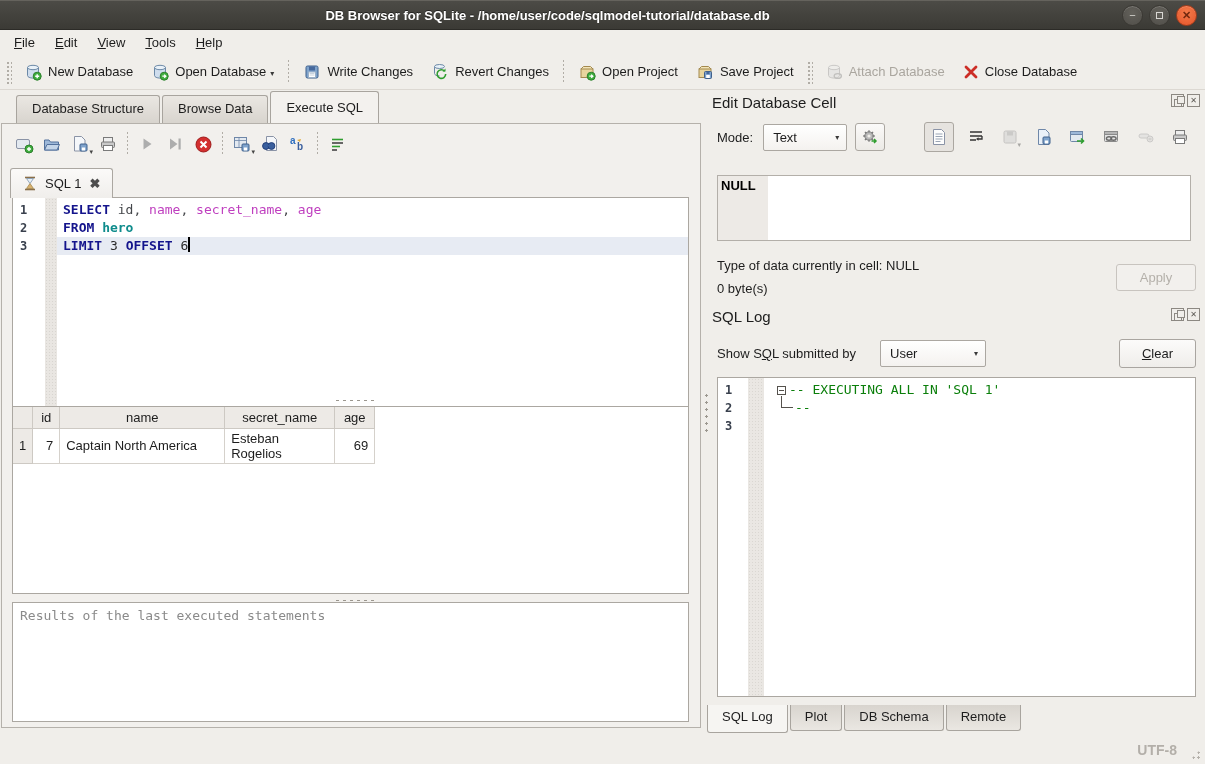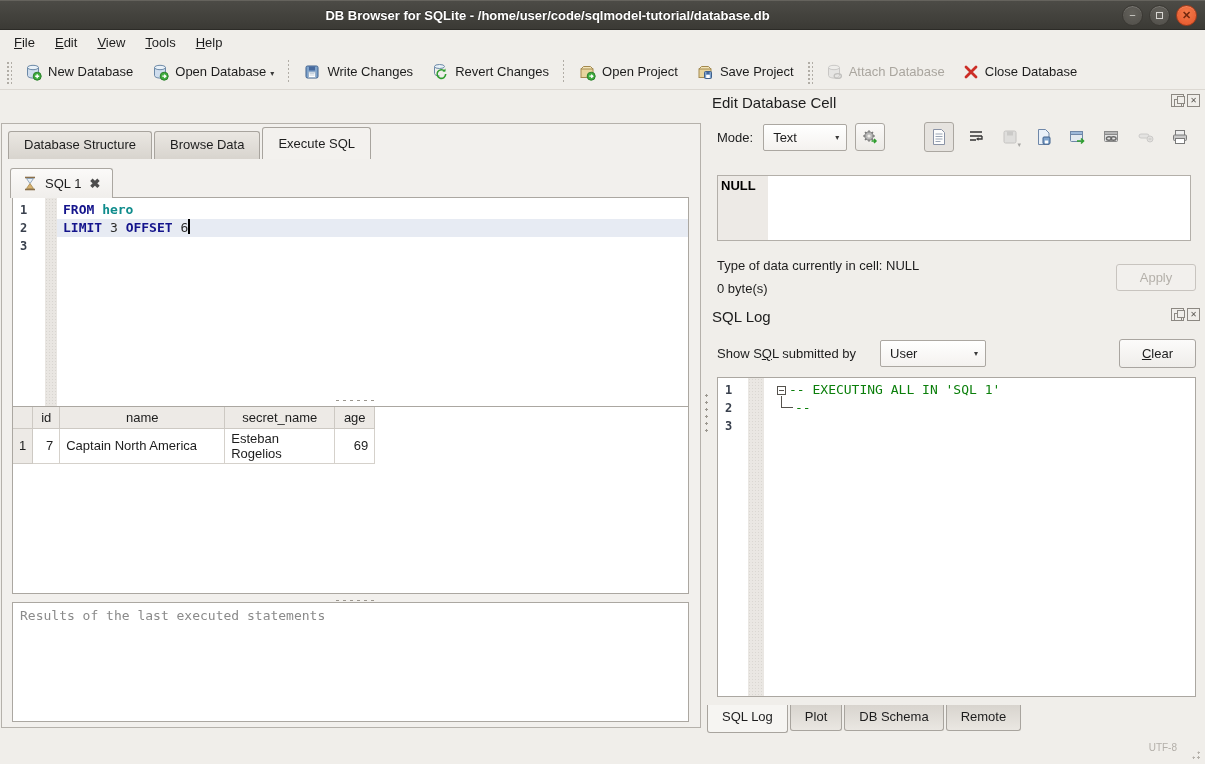--- a/index.html
+++ b/index.html
@@ -63,21 +63,21 @@
   }
   .tbtn.disabled { color:#aaa69f; }
   .tbtn.disabled svg { opacity:.45; filter:grayscale(1); }
   .tsep { width:1px; height:24px; margin:0 5px;
     background-image:linear-gradient(#b1ada6 40%, transparent 40%);
     background-size:1px 4px; }
   .dd-arrow { font-size:8px; color:#3a3a3a; margin-left:-2px; align-self:flex-end; padding-bottom:3px; }
 
   
   #left { position:absolute; left:0; top:90px; width:702px; height:650px; }
-  .tabbar { position:absolute; left:8px; top:2px; height:31px; display:flex; align-items:flex-end; z-index:2;margin-top:36px; }
+  .tabbar { position:absolute; left:16px; top:2px; height:31px; display:flex; align-items:flex-end; z-index:2; }
   .tab {
     padding:5px 15px 6px; margin-right:2px;
     background:linear-gradient(#eae7e2,#d8d4ce);
     border:1px solid #a8a49e; border-bottom:none;
     border-radius:3px 3px 0 0; height:28px;
   }
   .tab.active {
     background:#f3f1ee; height:32px; padding-top:8px; position:relative; z-index:3;
   }
   .pane {
@@ -228,21 +228,21 @@
 
   
   .grip-v {
     position:absolute; left:1px; top:300px; width:5px; height:44px;
     background-image:radial-gradient(#9b978f 1.1px, transparent 1.2px);
     background-size:5px 7px; background-position:1px 2px;
   }
 
   
   .statusbar { position:absolute; left:0; bottom:0; width:1205px; height:26px; }
-  .encoding { position:absolute; right:28px; top:4px; color:#b3afa9; font-size:10px; }
+  .encoding { position:absolute; right:28px; top:4px; color:#b3afa9; font-size:14px;font-weight:bold; }
   .resizegrip {
     position:absolute; right:3px; bottom:3px; width:13px; height:13px;
     background-image:radial-gradient(#b3afa9 1.1px, transparent 1.2px);
     background-size:5px 5px; background-position:2px 2px;
     clip-path:polygon(100% 0, 100% 100%, 0 100%);
   }
   svg { display:block; }
 </style>
 </head>
 <body>
@@ -480,20 +480,21 @@
       </div>
 
       <div class="editor">
         <div class="gutter">
             <div class="lnum">1</div>
             <div class="lnum">2</div>
             <div class="lnum">3</div>
           </div>
         <div class="foldcol"></div>
         <div class="codearea">
+            <div class="codeline"><span class="tk-kw">SELECT</span><span class="tk-pl"> </span><span class="tk-pl">id</span><span class="tk-pl">, </span><span class="tk-fld">name</span><span class="tk-pl">, </span><span class="tk-fld">secret_name</span><span class="tk-pl">, </span><span class="tk-fld">age</span></div>
             <div class="codeline"><span class="tk-kw">FROM</span><span class="tk-pl"> </span><span class="tk-tbl">hero</span></div>
             <div class="codeline cur"><span class="tk-kw">LIMIT</span><span class="tk-pl"> </span><span class="tk-num">3</span><span class="tk-pl"> </span><span class="tk-kw">OFFSET</span><span class="tk-pl"> </span><span class="tk-num">6</span><span class="caret"></span></div>
           </div>
       </div>
 
       <div class="grip-h" style="top:273px"></div>
 
       <div class="grid">
         <table>
           <tbody>

